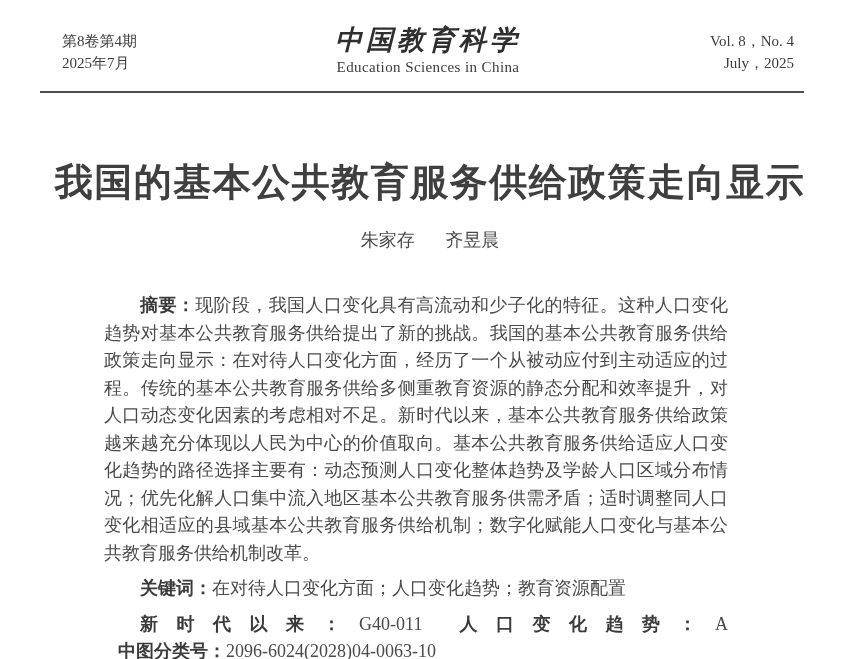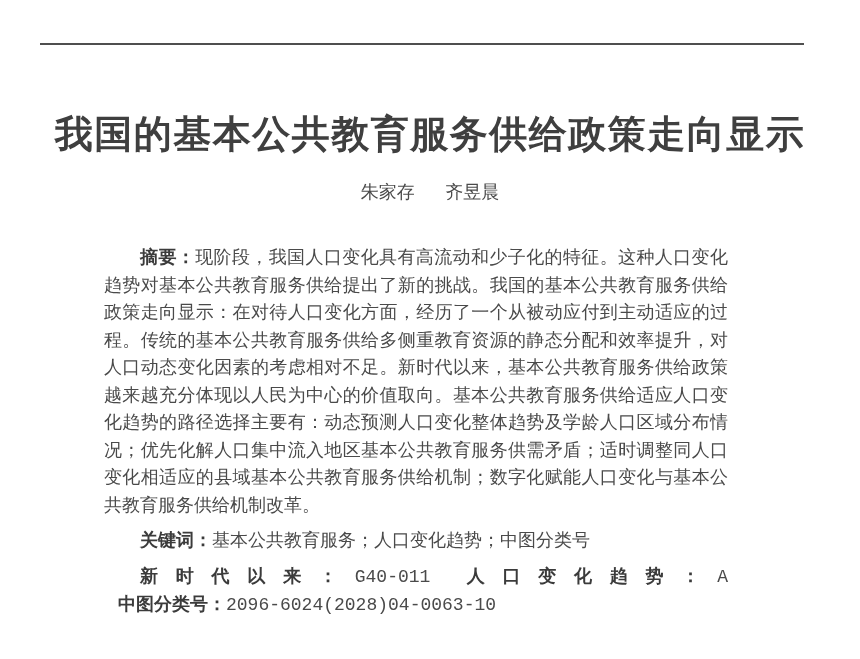--- a/index.html
+++ b/index.html
@@ -70,43 +70,57 @@
   }
   .meta-block p { margin: 8px; }
   .indent { text-indent: 2em; }
   .lbl {
     font-family: "Liberation Sans", "DejaVu Sans", sans-serif;
     font-weight: 700;
     color: #3b3b3b;
   }
   .class-line .group { white-space: nowrap; }
   .class-line .group + .group { margin-left: 14px; }
-  .class-line .val { font-family: Liberation Mono, monospace; }
+  .class-line .val { font-family: Liberation Serif, serif; }
 </style>
 </head>
 <body>
 
 <div class="page">
 
+  <div class="journal-header">
+    <div class="jh-left">
+      <div>第8卷第4期</div>
+      <div>2025年7月</div>
+    </div>
+    <div class="jh-center">
+      <div class="journal-name-cn">中国教育科学</div>
+      <div class="journal-name-en">Education Sciences in China</div>
+    </div>
+    <div class="jh-right">
+      <div>Vol. 8，No. 4</div>
+      <div>July，2025</div>
+    </div>
+  </div>
 
   <hr class="header-rule">
 
   <h1 class="article-title">我国的基本公共教育服务供给政策走向显示</h1>
 
   <div class="article-authors">
     <span class="author">朱家存</span>
     <span class="author">齐昱晨</span>
   </div>
 
   <div class="meta-block">
     <p class="indent">
       <span class="lbl">摘要：</span><span>现阶段，我国人口变化具有高流动和少子化的特征。这种人口变化趋势对基本公共教育服务供给提出了新的挑战。我国的基本公共教育服务供给政策走向显示：在对待人口变化方面，经历了一个从被动应付到主动适应的过程。传统的基本公共教育服务供给多侧重教育资源的静态分配和效率提升，对人口动态变化因素的考虑相对不足。新时代以来，基本公共教育服务供给政策越来越充分体现以人民为中心的价值取向。基本公共教育服务供给适应人口变化趋势的路径选择主要有：动态预测人口变化整体趋势及学龄人口区域分布情况；优先化解人口集中流入地区基本公共教育服务供需矛盾；适时调整同人口变化相适应的县域基本公共教育服务供给机制；数字化赋能人口变化与基本公共教育服务供给机制改革。</span>
     </p>
     <p class="indent">
-      <span class="lbl">关键词：</span><span>基本公共教育服务；人口变化趋势；中图分类号</span>
+      <span class="lbl">关键词：</span><span>在对待人口变化方面；人口变化趋势；教育资源配置</span>
     </p>
     <p class="indent class-line">
       <span class="group"><span class="lbl">新时代以来：</span><span class="val">G40-011</span></span>
       <span class="group"><span class="lbl">人口变化趋势：</span><span class="val">A</span></span>
       <span class="group"><span class="lbl">中图分类号：</span><span class="val">2096-6024(2028)04-0063-10</span></span>
     </p>
 
   </div>
 
 </div>

